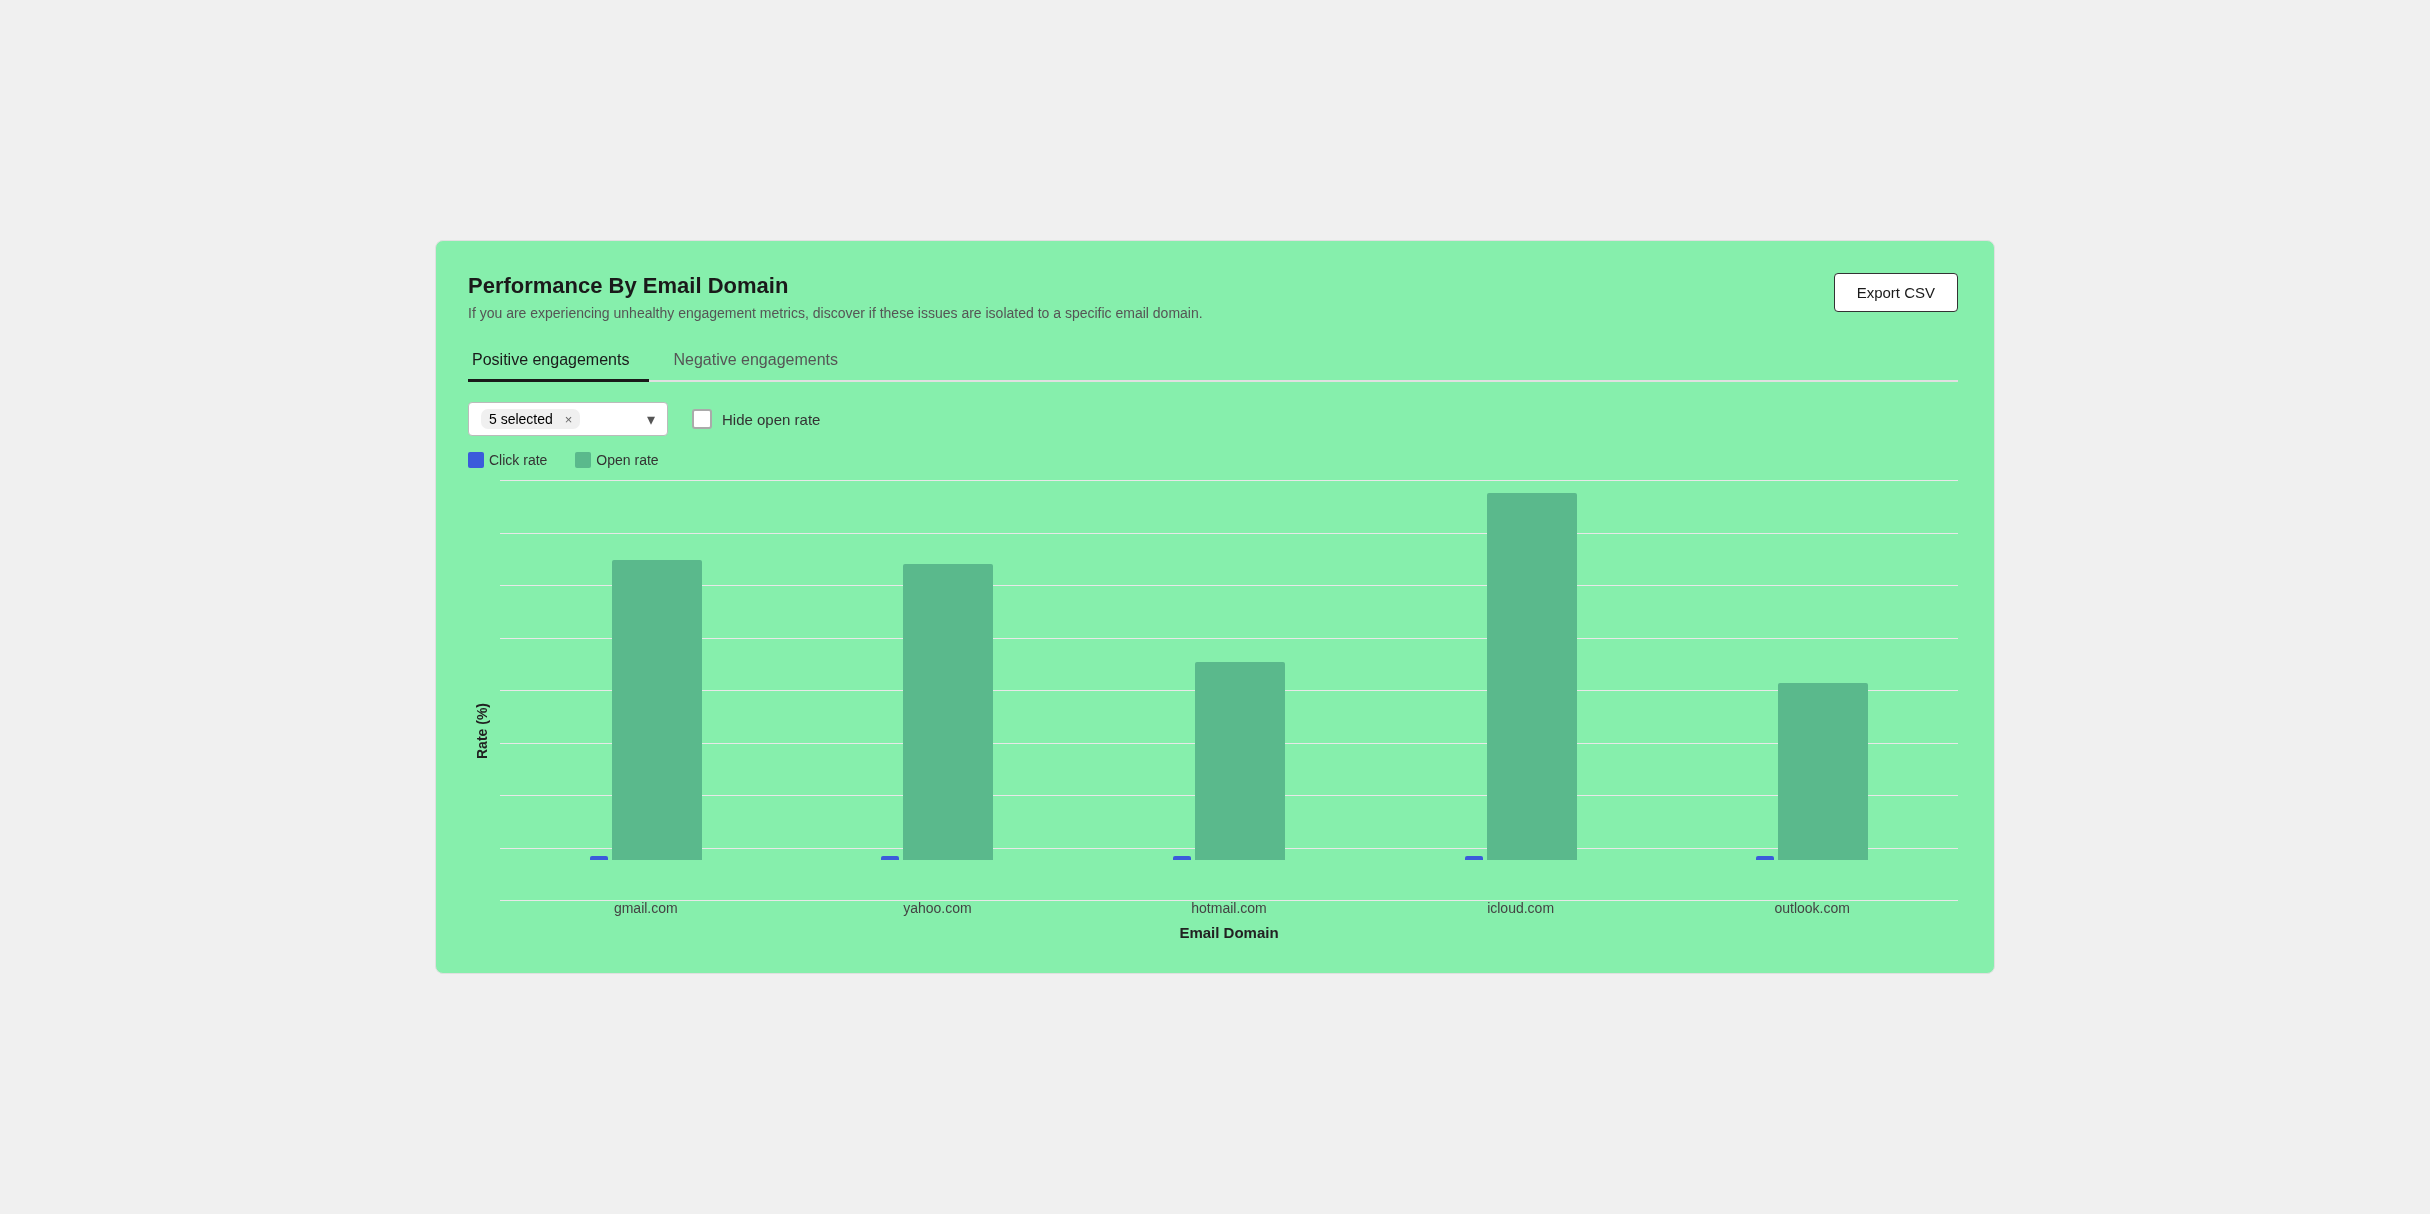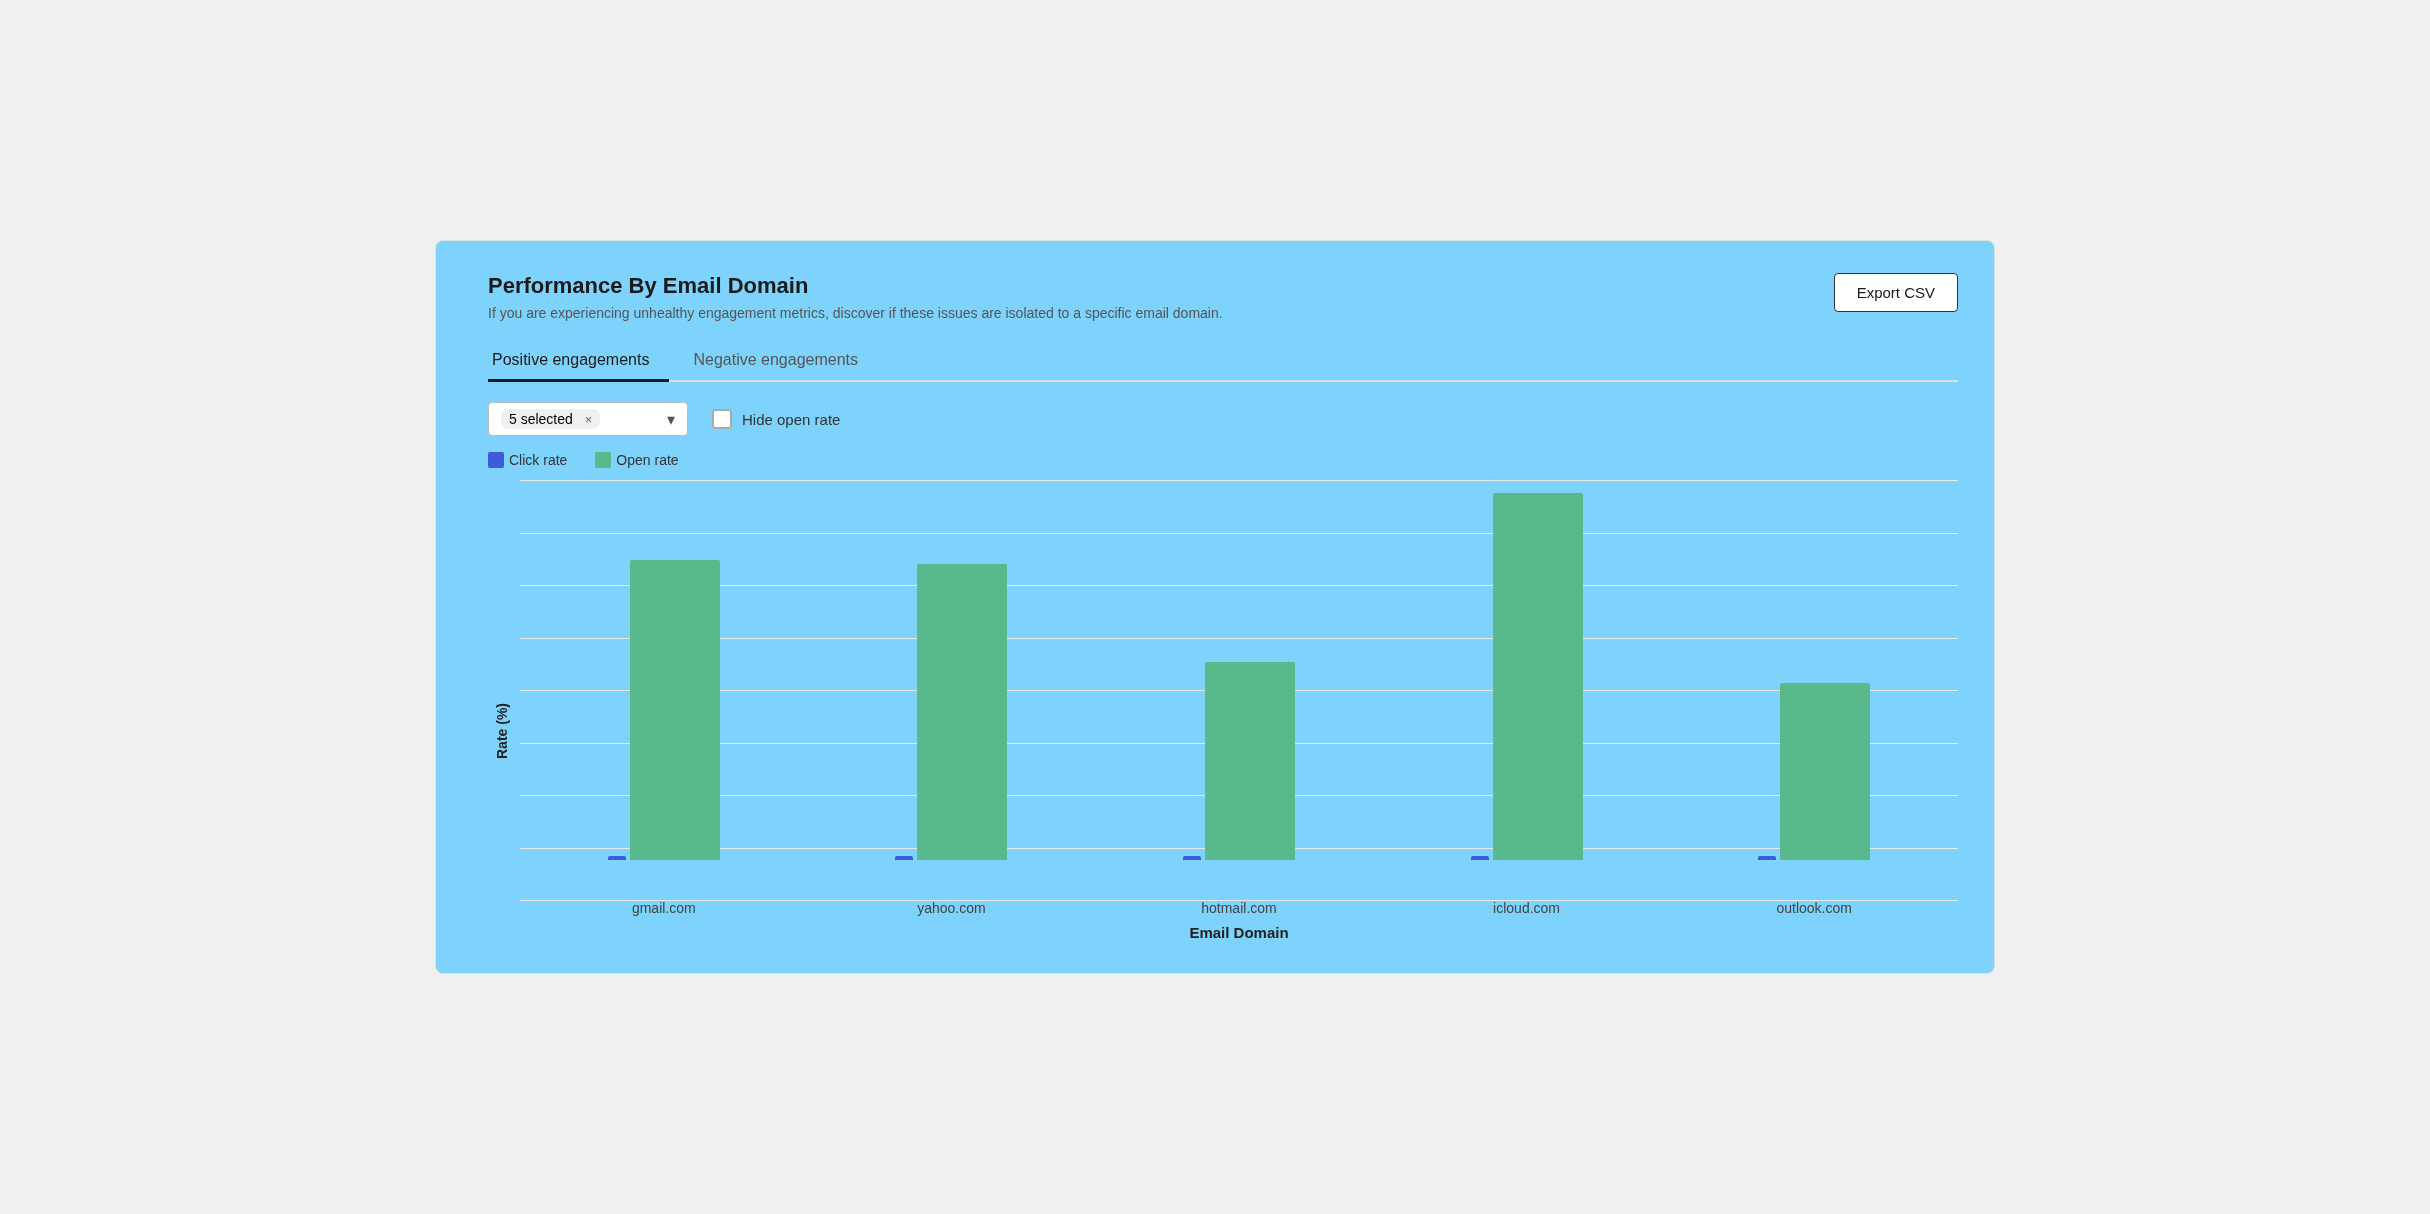--- a/index.html
+++ b/index.html
@@ -6,24 +6,24 @@
     body {
       background: #f0f0f0;
       font-family: -apple-system, BlinkMacSystemFont, 'Segoe UI', Helvetica, Arial, sans-serif;
       display: flex;
       align-items: center;
       justify-content: center;
       min-height: 100vh;
       padding: 20px;
     }
     .card {
-      background: #7dd3fc;
+      background: #86efac;
       border-radius: 8px;
       border: 1px solid #e0e0e0;
-      padding: 32px 36px 32px 52px;
+      padding: 32px 36px 32px 32px;
       width: 1560px;
       max-width: 100%;
       position: relative;
     }
     .header-row {
       display: flex;
       justify-content: space-between;
       align-items: flex-start;
       margin-bottom: 20px;
     }
@@ -188,21 +188,21 @@
     .bar.click-bar {
       background: #3b5bdb;
       width: 18px;
     }
     .bar.open-bar {
       background: #5ab98c;
       width: 90px;
     }
     .x-labels {
       display: flex;
-      justify-content: flex-start;
+      justify-content: center;
       margin-top: 0;
     }
     .x-label {
       font-size: 14px;
       color: #444;
       text-align: center;
       flex: 1;
     }
     .x-axis-title {
       text-align: center;

